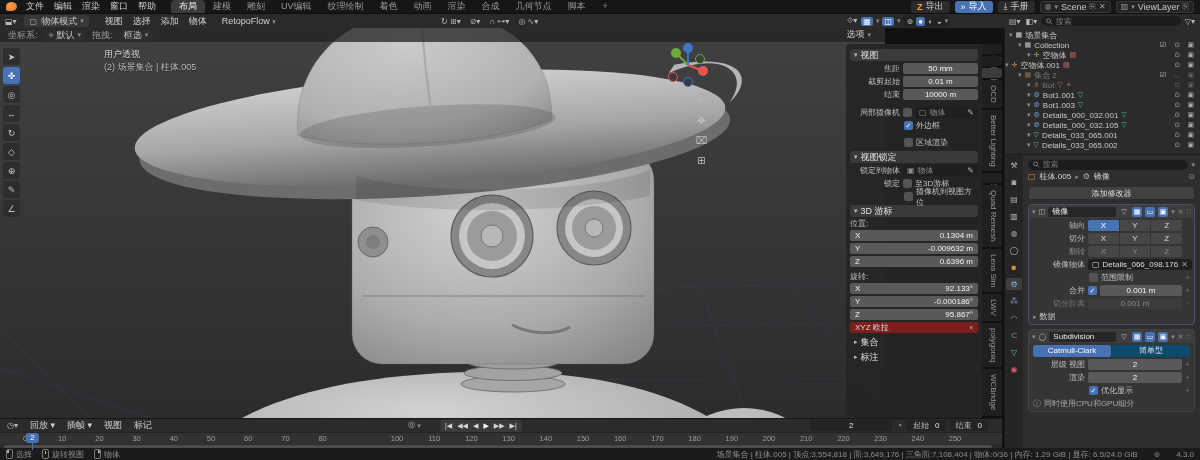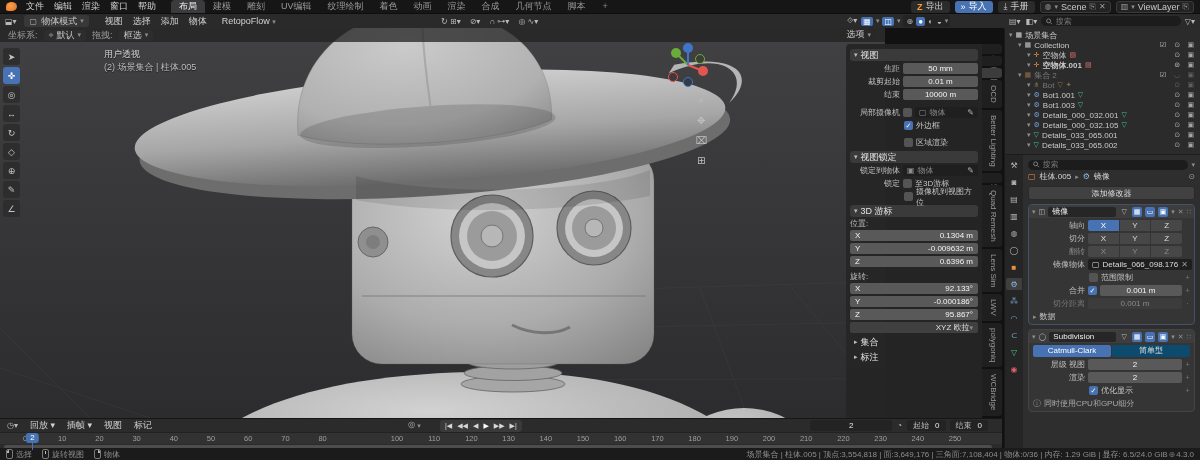--- a/index.html
+++ b/index.html
@@ -55,21 +55,21 @@
   .np-head{display:flex;align-items:center;gap:3px;background:#3a3a3a;border-radius:3px;height:12px;padding:0 4px;margin-top:3px;color:#e3e3e3;}
   .np-head .arr{font-size:7px;color:#bbb;}
   .np-row{display:flex;align-items:center;margin-top:2px;height:11px;gap:3px;}
   .np-lbl{width:50px;text-align:right;color:#bfbfbf;font-size:8px;flex:none;}
   .fld{flex:1;background:#595959;border-radius:2px;height:11px;display:flex;align-items:center;justify-content:center;color:#f4f4f4;font-size:8px;}
   .fld.axis{justify-content:space-between;padding:0 5px;}
   .fld.dark{background:#1f1f1f;color:#8b8b8b;justify-content:flex-start;padding:0 4px;gap:3px;}
   .cb{width:9px;height:9px;border-radius:2px;background:#545454;flex:none;display:flex;align-items:center;justify-content:center;color:#fff;font-size:7px;}
   .cb.on{background:#4772b3;}
   .np-sub{color:#c3c3c3;font-size:8px;}
-  .drop{flex:1;background:#404040;border-radius:2px;height:11px;display:flex;align-items:center;justify-content:flex-end;padding:0 5px;color:#dedede;font-size:8px;}
+  .drop{flex:1;background:#7f1d1d;border-radius:2px;height:11px;display:flex;align-items:center;justify-content:space-between;padding:0 5px;color:#dedede;font-size:8px;}
   #ntabs{left:982px;top:44px;width:20px;display:flex;flex-direction:column;gap:2px;z-index:5;}
   .ntab{writing-mode:vertical-rl;background:#1f1f1f;color:#999;border-radius:0 3px 3px 0;padding:5px 1px;font-size:8px;line-height:16px;text-align:center;}
   .ntab.active{background:#3c3c3c;color:#f2f2f2;}
   
   #right{left:1004px;top:28px;width:196px;height:420px;background:#2b2b2b;border-left:1px solid #191919;box-sizing:border-box;}
   #outliner-rows{padding-top:2px;height:124px;overflow:hidden;}
   .o-row{height:10px;display:flex;align-items:center;gap:3px;padding-right:4px;position:relative;}
   .o-row .lab{font-size:8px;color:#cacaca;white-space:nowrap;}
   .o-row.dim .lab{color:#787878;}
   .o-ic{font-size:7px;line-height:8px;}
@@ -118,21 +118,21 @@
   #tl-scroll div{position:absolute;left:2px;right:8px;top:0;height:4px;background:#4d4d4d;border-radius:2px;}
   
   #statusbar{left:0;top:448px;width:1200px;height:12px;background:#1b1b1b;display:flex;align-items:center;padding:0 6px;box-sizing:border-box;color:#8d8d8d;font-size:8px;gap:10px;}
   #hints{display:flex;gap:10px;align-items:center;}
   .hint{display:flex;gap:3px;align-items:center;}
   .mouse{width:5px;height:8px;border:1px solid #7a7a7a;border-radius:2px;display:inline-block;position:relative;}
   .mouse i{position:absolute;background:#bdbdbd;}
   .mouse.l i{left:0;top:0;width:2px;height:3px;border-radius:2px 0 0 0;}
   .mouse.m i{left:1.5px;top:1px;width:1px;height:3px;}
   .mouse.r i{right:0;top:0;width:2px;height:3px;border-radius:0 2px 0 0;}
-  #sb-right{margin-left:auto;display:flex;gap:1px;align-items:center;white-space:nowrap;}
+  #sb-right{margin-left:auto;display:flex;gap:16px;align-items:center;white-space:nowrap;}
   .vtxt{color:#9a9a9a;}
 </style>
 </head>
 <body>
 
 <div id="topbar" class="abs">
   <span id="blender-logo"></span>
   <span id="tb-menus" class="row">
       <span class="menu">文件</span>
       <span class="menu">编辑</span>
@@ -520,21 +520,21 @@
         <span class="o-ctrl" style="color: rgb(165, 165, 165); right: 6px;">▣</span>
       </div>
       <div class="o-row" style="padding-left: 22px;">
         <span class="chev">▾</span>
         <span class="o-ic" style="color: rgb(232, 146, 63);">✛</span>
         <span class="lab">空物体</span>
         <span class="o-ic" style="color: rgb(208, 106, 106);">▨</span>
         <span class="o-ctrl" style="color: rgb(165, 165, 165); right: 20px;">⊙</span>
         <span class="o-ctrl" style="color: rgb(165, 165, 165); right: 6px;">▣</span>
       </div>
-      <div class="o-row" style="padding-left: 22px; font-weight: bold;">
+      <div class="o-row" style="">
         <span class="chev">▾</span>
         <span class="o-ic" style="color: rgb(232, 146, 63);">✛</span>
         <span class="lab">空物体.001</span>
         <span class="o-ic" style="color: rgb(208, 106, 106);">▨</span>
         <span class="o-ctrl" style="color: rgb(165, 165, 165); right: 20px;">⊙</span>
         <span class="o-ctrl" style="color: rgb(165, 165, 165); right: 6px;">▣</span>
       </div>
       <div class="o-row dim" style="padding-left: 13px;">
         <span class="chev">▾</span>
         <span class="o-ic" style="color: rgb(138, 106, 69);">▦</span>

